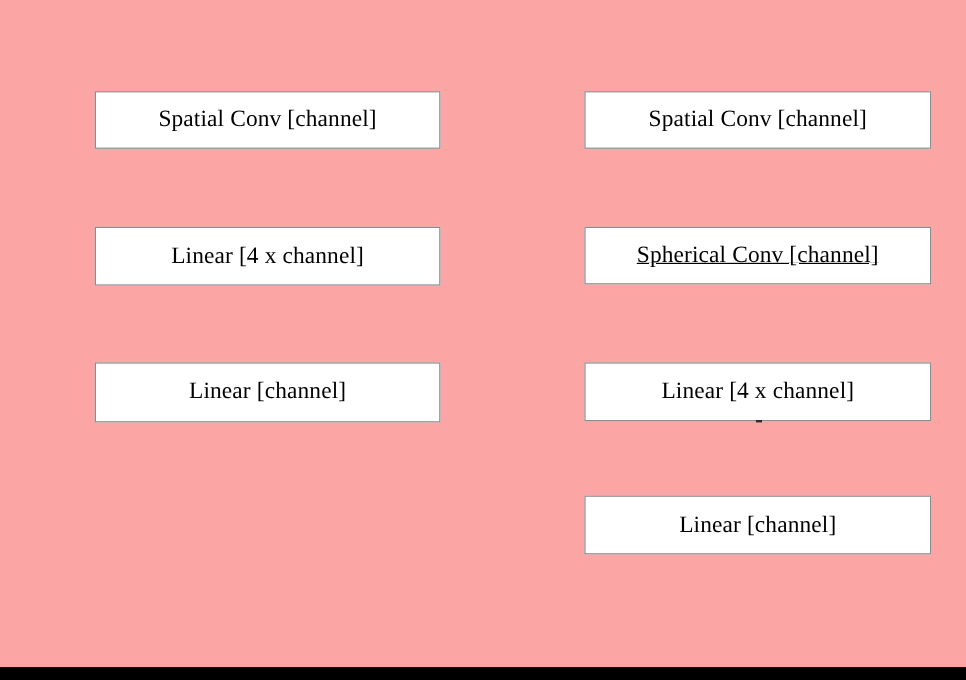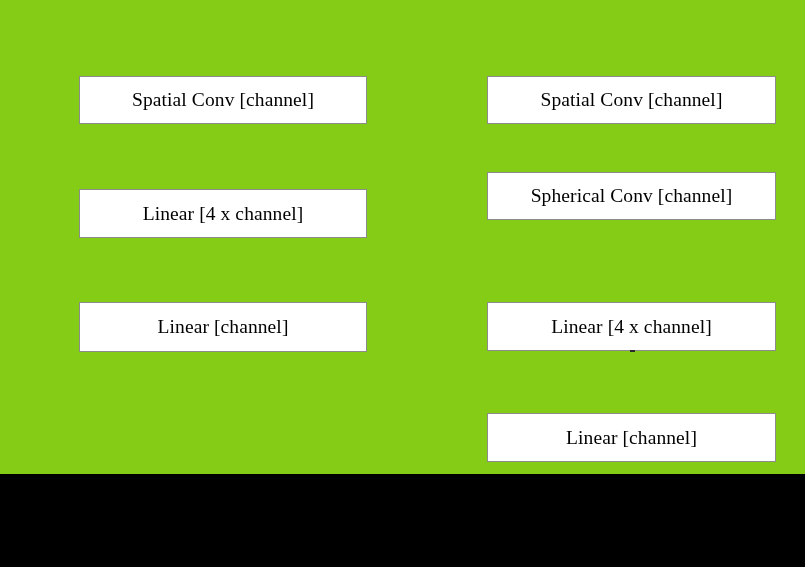--- a/index.html
+++ b/index.html
@@ -7,22 +7,22 @@
     margin: 0;
     padding: 0;
     background: #000000;
   }
   body {
     font-family: "Liberation Serif", "DejaVu Serif", serif;
   }
   #canvas {
     position: relative;
     width: 805px;
-    height: 474px;
-    background: #84cc16;
+    height: 556px;
+    background: #fca5a5;
     overflow: hidden;
   }
   .column {
     position: absolute;
     top: 0;
     height: 567px;
   }
   #column-left  { left: 0px;   width: 440px; }
   #column-right { left: 440px; width: 365px; }
 
@@ -47,21 +47,21 @@
     padding: 0 6px;
   }
 
   
   #block-left-0 { left: 79px; top: 76px;  width: 288px; height: 48px; }
   #block-left-1 { left: 79px; top: 189px; width: 288px; height: 49px; }
   #block-left-2 { left: 79px; top: 302px; width: 288px; height: 50px; }
 
   
   #block-right-0 { left: 47px; top: 76px;  width: 289px; height: 48px; }
-  #block-right-1 { left: 47px; top: 172px; width: 289px; height: 48px; }
+  #block-right-1 { left: 47px; top: 189px; width: 289px; height: 48px; text-decoration: underline; }
   #block-right-2 { left: 47px; top: 302px; width: 289px; height: 49px; }
   #block-right-3 { left: 47px; top: 413px; width: 289px; height: 49px; }
 
   
   .residual-mark {
     position: absolute;
     left: 190px;
     top: 350px;
     width: 5px;
     height: 2px;

